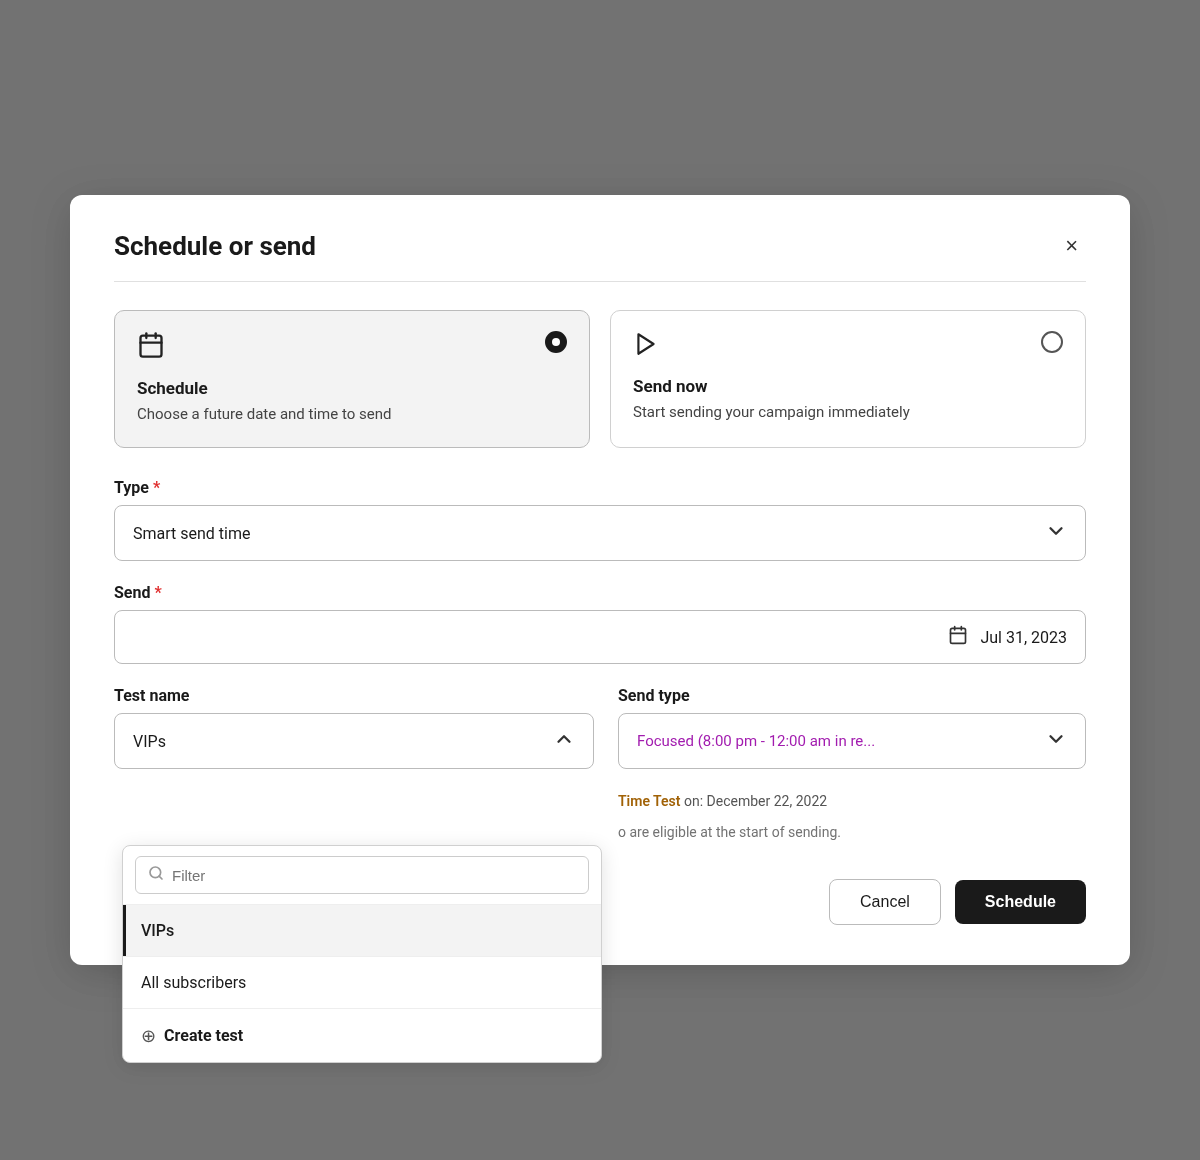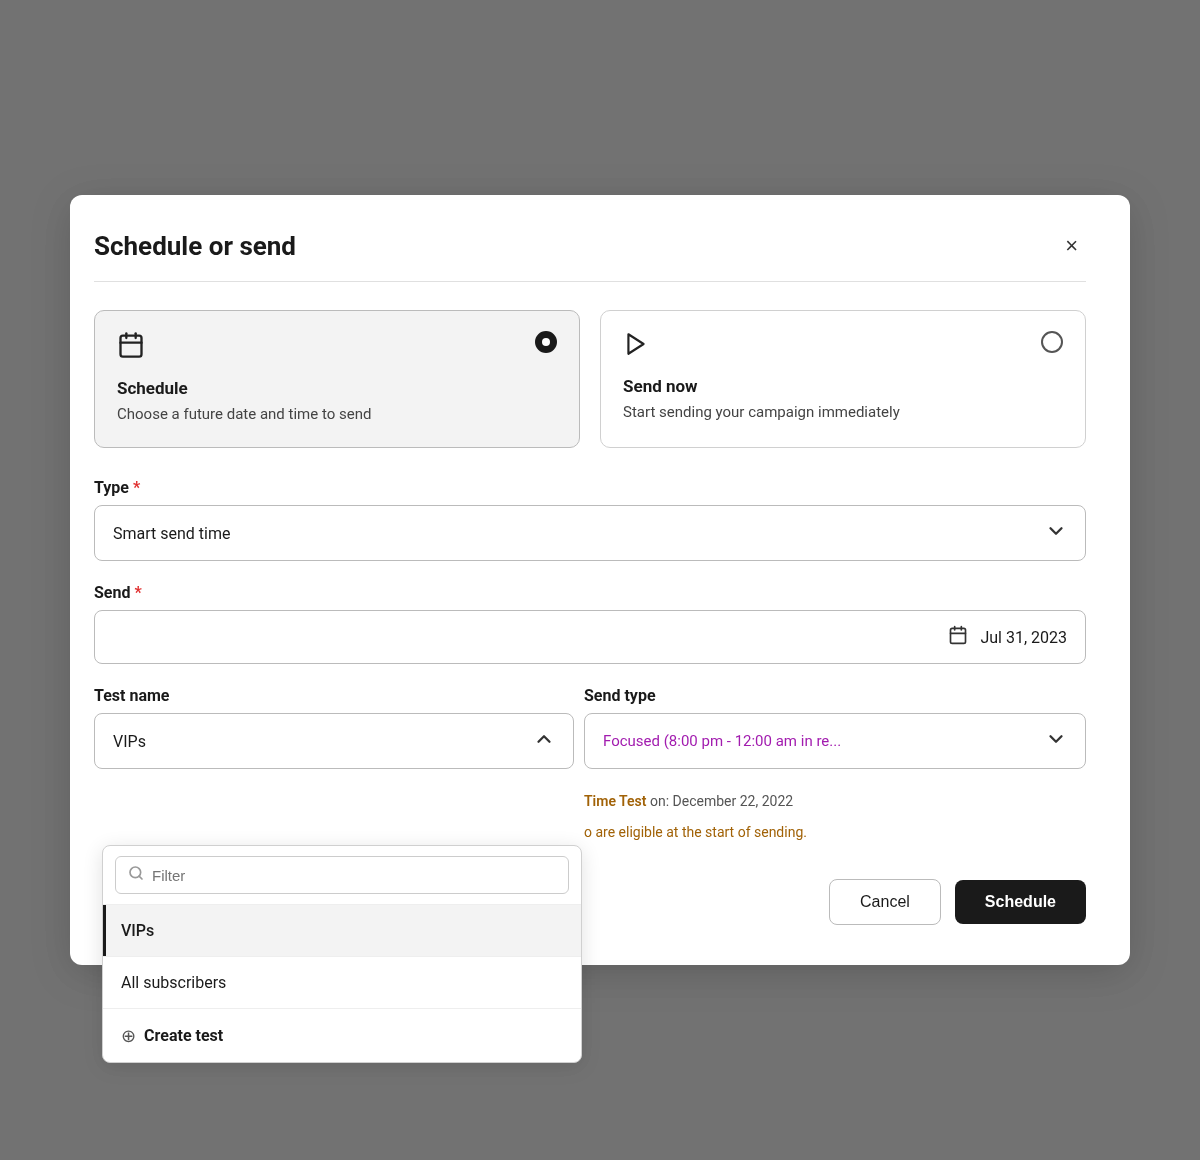--- a/index.html
+++ b/index.html
@@ -17,21 +17,21 @@
       background: rgba(100,100,100,0.6);
       display: flex;
       align-items: center;
       justify-content: center;
     }
     .modal {
       background: #fff;
       border-radius: 12px;
       width: 1060px;
       max-width: 95vw;
-      padding: 36px 44px 40px 24px;
+      padding: 36px 44px 40px 44px;
       position: relative;
       box-shadow: 0 8px 40px rgba(0,0,0,0.18);
     }
     .modal-header {
       display: flex;
       align-items: center;
       justify-content: space-between;
       margin-bottom: 20px;
     }
     .modal-title {
@@ -165,21 +165,21 @@
       gap: 12px;
       cursor: pointer;
       justify-content: flex-end;
     }
     .date-icon {
       font-size: 17px;
       color: #333;
     }
     .two-col {
       display: flex;
-      gap: 10px;
+      gap: 24px;
       margin-bottom: 0;
       position: relative;
     }
     .col-left {
       flex: 0 0 480px;
       position: relative;
     }
     .col-right {
       flex: 1;
     }
@@ -244,21 +244,21 @@
       font-weight: 400;
       color: #555;
     }
     .divider-thin {
       border: none;
       border-top: 1px solid #eee;
       margin: 0;
     }
     .info-text {
       font-size: 14px;
-      color: #a16207;
+      color: #737373;
       margin-top: 10px;
       line-height: 1.5;
     }
     .bottom-row {
       display: flex;
       align-items: center;
       justify-content: flex-end;
       gap: 14px;
       margin-top: 36px;
     }

